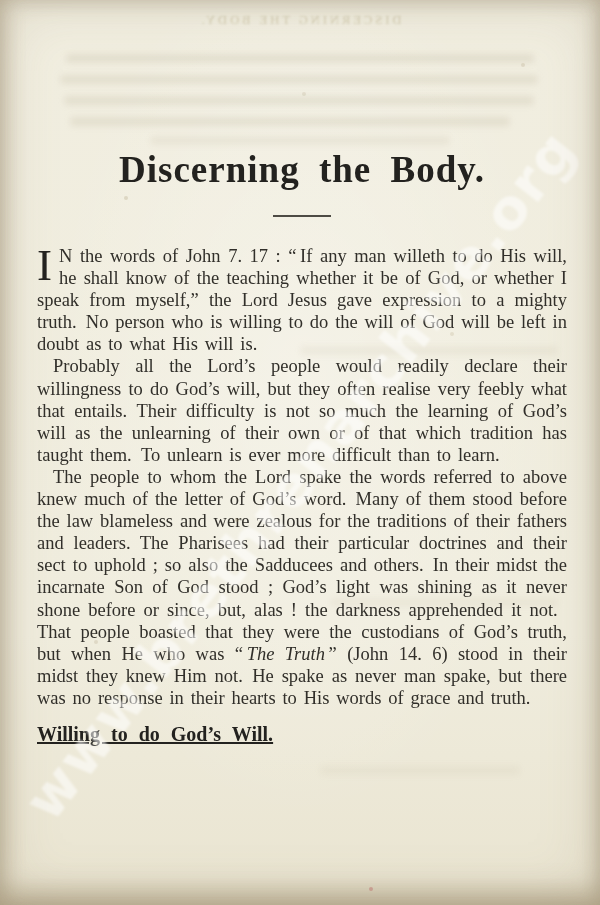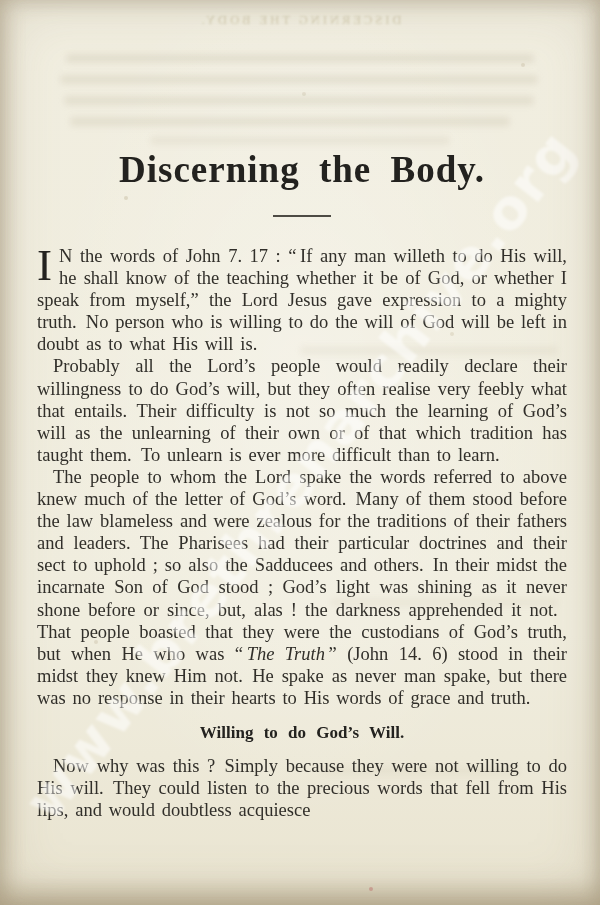--- a/index.html
+++ b/index.html
@@ -66,25 +66,25 @@
   .body-text p.opening { text-indent: 0; }
   .dropcap {
     float: left;
     font-size: 45px;
     line-height: 36px;
     padding: 2px 7px 0 0;
     color: #23221f;
   }
   .subheading {
     margin: 14px 0 12px 0;
-    text-align: center;
-    font-size: 17px;
+    font-size: 20px;
     font-weight: bold;
     word-spacing: 6px;
     color: #23221f;
+    text-decoration: underline;
   }
   
   .watermark {
     position: absolute;
     left: -160px; top: 442px;
     width: 920px;
     text-align: center;
     transform: rotate(-52deg);
     font-family: "DejaVu Sans", sans-serif;
     font-weight: bold;
@@ -142,21 +142,20 @@
 
     <div class="body-text">
       <p class="opening"><span class="dropcap">I</span><span>N the words of John 7. 17&nbsp;: “ If any man willeth to do His will, he shall know of the teaching whether it be of God, or whether I speak from myself,” the Lord Jesus gave expression to a mighty truth. No person who is willing to do the will of God will be left in doubt as to what His will is.</span></p>
 
       <p>Probably all the Lord’s people would readily declare their willingness to do God’s will, but they often realise very feebly what that entails. Their difficulty is not so much the learning of God’s will as the unlearning of their own or of that which tradition has taught them. To unlearn is ever more difficult than to learn.</p>
 
       <p><span>The people to whom the Lord spake the words referred to above knew much of the letter of God’s word. Many of them stood before the law blameless and were zealous for the traditions of their fathers and leaders. The Pharisees had their particular doctrines and their sect to uphold&nbsp;; so also the Sadducees and others. In their midst the incarnate Son of God stood&nbsp;; God’s light was shining as it never shone before or since, but, alas&nbsp;! the darkness apprehended it not. That people boasted that they were the custodians of God’s truth, but when He who was “ </span><em>The Truth</em><span> ” (John 14. 6) stood in their midst they knew Him not. He spake as never man spake, but there was no response in their hearts to His words of grace and truth.</span></p>
 
       <h2 class="subheading">Willing to do God’s Will.</h2>
 
-      <p>Now why was this&nbsp;? Simply because they were not willing to do His will. They could listen to the precious words that fell from His lips, and would doubtless acquiesce</p>
     </div>
   </div>
 
   <div class="watermark">www.brethrenarchive.org</div>
 
   <div class="speckles"></div>
   <div class="vignette"></div>
 </div>
 
 </body></html>

